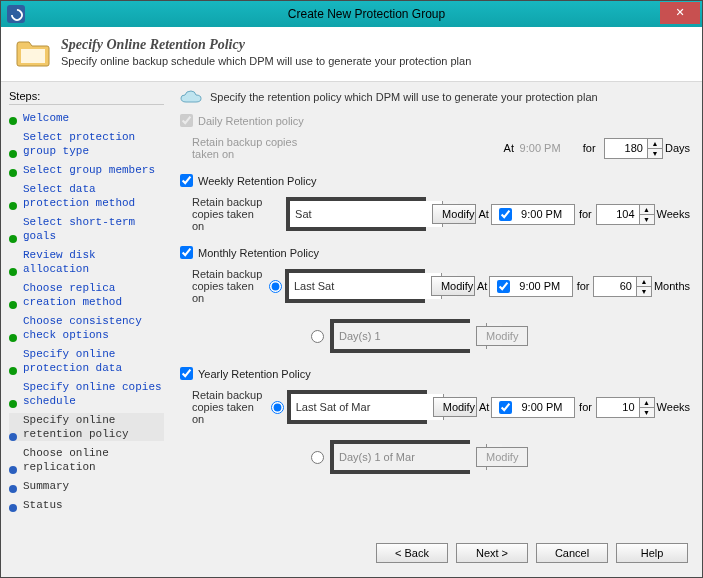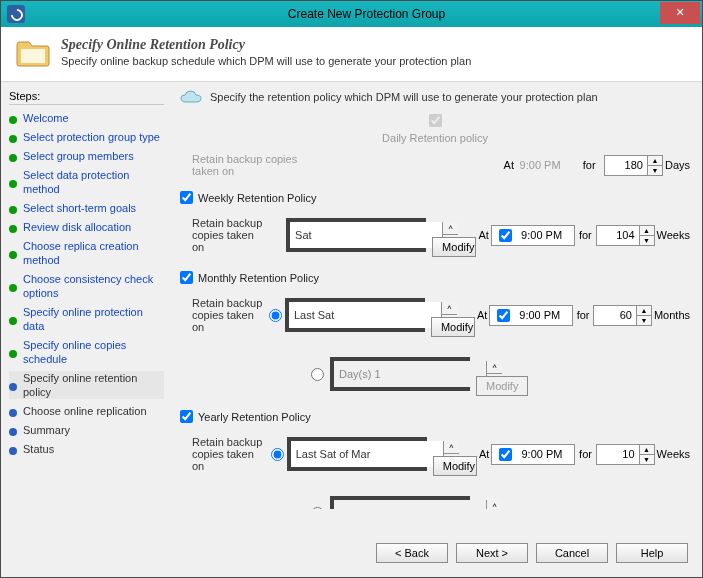--- a/index.html
+++ b/index.html
@@ -10,52 +10,52 @@
 .title-text{flex:1;text-align:center;font-size:12px;}
 .close-btn{width:40px;height:22px;background:#c85050;color:#fff;text-align:center;line-height:20px;cursor:pointer;position:absolute;right:2px;top:1px;}
 .header-white{background:#fff;padding:10px 14px 14px 14px;display:flex;gap:10px;border-bottom:1px solid #d9d9d9;}
 .folder-icon{width:36px;height:30px;}
 .header-texts{display:flex;flex-direction:column;gap:2px;}
 .header-title{font-size:14px;font-weight:700;color:#4b4b4b;font-family:Georgia,serif;font-style:italic;}
 .header-sub{color:#333;}
 .body{flex:1;display:flex;overflow:hidden;background:#f0f0f0;}
 .sidebar{width:171px;padding:4px 8px 4px 8px;box-sizing:border-box;}
 .sidebar h4{margin:4px 0 6px 0;font-size:11px;font-weight:400;border-bottom:1px solid #c9c9c9;padding-bottom:2px;}
-.step{display:flex;align-items:center;gap:6px;margin:5px 0;color:#1546c4;cursor:pointer;line-height:14px;}
+.step{display:flex;align-items:flex-end;gap:6px;margin:5px 0;color:#1546c4;cursor:pointer;line-height:14px;font-family:Liberation Mono, monospace;}
 .step.inactive{color:#333;cursor:default;}
 .step.current{background:#e6e6e6;}
 .bullet{width:8px;height:8px;border-radius:50%;margin-top:3px;flex:0 0 8px;}
 .bullet.green{background:#0a9a0a;}
 .bullet.blue{background:#2a5fbf;}
 .content{flex:1;padding:8px 12px 4px 8px;display:flex;flex-direction:column;gap:6px;overflow:hidden;}
 .intro{display:flex;align-items:center;gap:8px;color:#333;margin-bottom:2px;}
 .cloud{width:22px;height:14px;}
 .sect-check{display:flex;align-items:center;gap:5px;margin-top:2px;color:#222;}
-.sect-check.disabled{color:#9a9a9a;flex-direction:column;}
+.sect-check.disabled{color:#9a9a9a;}
 .sect-check input{margin:0;}
 .row{display:flex;align-items:center;margin:3px 0 6px 12px;}
 .retain-label{width:110px;color:#333;}
 .retain-label.disabled{color:#9a9a9a;}
 .at{width:22px;text-align:center;}
 .for{width:30px;text-align:center;}
 .time-val{width:56px;text-align:left;}
 .unit{margin-left:2px;}
 .spinner{display:inline-flex;align-items:stretch;border:1px solid #8f8f8f;background:#fff;height:19px;}
 .spinner input{width:34px;border:none;text-align:right;padding:0 4px;font:inherit;outline:none;}
 .spin-btns{display:flex;flex-direction:column;border-left:1px solid #8f8f8f;}
 .spin-btns span{font-size:7px;line-height:9px;width:14px;text-align:center;background:#f5f5f5;cursor:pointer;user-select:none;}
 .spin-btns span+span{border-top:1px solid #8f8f8f;}
 .listbox{display:flex;border:4px solid #404040;background:#fff;width:132px;height:26px;}
 .listbox input{border:none;flex:1;font:inherit;padding:2px 5px;outline:none;color:#333;}
 .listbox .scroll{display:flex;flex-direction:column;border-left:1px solid #8f8f8f;}
 .listbox .scroll span{font-size:8px;width:15px;line-height:12px;text-align:center;background:#f2f2f2;cursor:pointer;}
 .listbox .scroll span+span{border-top:1px solid #8f8f8f;}
 .listbox.disabled{background:#f0f0f0;}
 .listbox.disabled input{background:#f0f0f0;color:#888;}
-.btn{border:1px solid #8b8b8b;background:linear-gradient(#fdfdfd,#e4e4e4);padding:3px 9px;cursor:pointer;font:inherit;min-width:44px;margin-top:24px;}
+.btn{border:1px solid #8b8b8b;background:linear-gradient(#fdfdfd,#e4e4e4);padding:3px 9px;cursor:pointer;font:inherit;min-width:44px;}
 .btn.disabled{color:#9a9a9a;cursor:default;background:#f0f0f0;}
 .radio-col{width:28px;text-align:center;}
 .timebox{display:inline-flex;align-items:center;border:1px solid #8f8f8f;background:#fff;height:19px;padding:0 3px;gap:4px;}
 .timebox input[type=text]{border:none;width:48px;font:inherit;outline:none;}
 .footer{padding:10px 14px 14px 4px;display:flex;justify-content:flex-end;gap:8px;}
 .footer .btn{min-width:72px;text-align:center;}
 .disabled-text{color:#9a9a9a;}
 </style>
 </head>
 <body>

